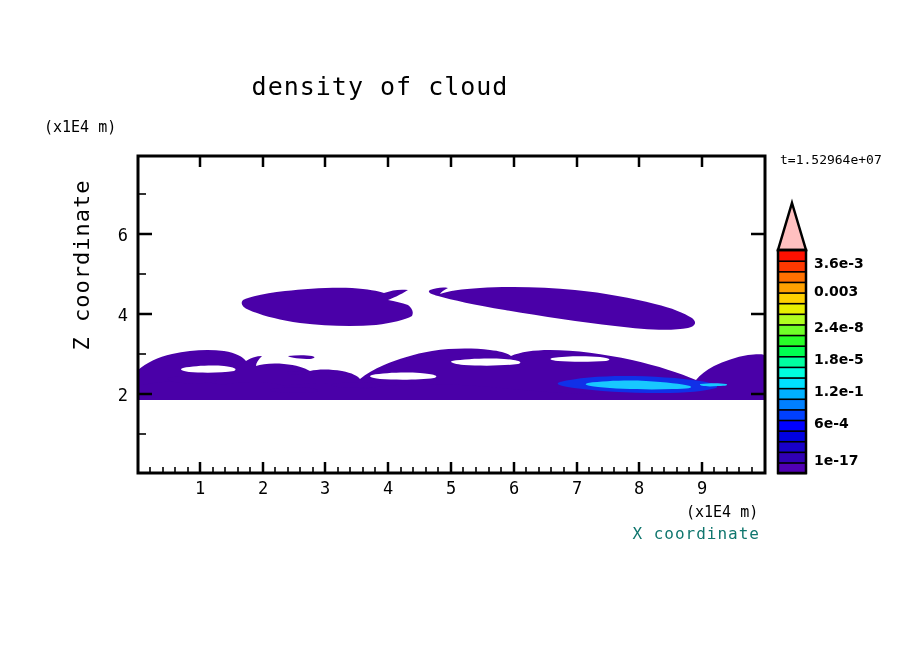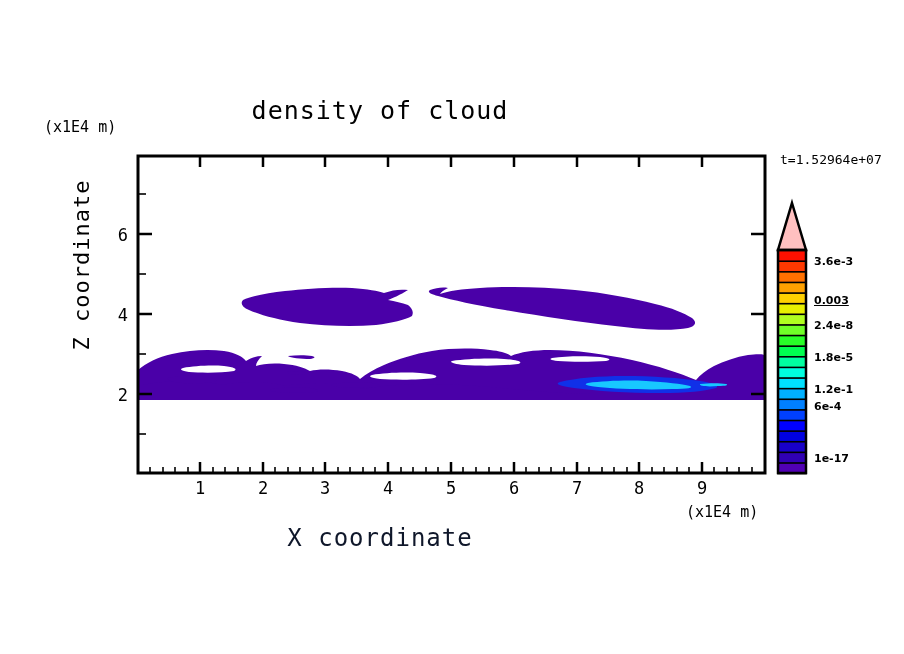--- a/index.html
+++ b/index.html
@@ -21,21 +21,21 @@
     left: 0; top: 0;
     width: 904px;
     height: 654px;
     background: #ffffff;
   }
 
   
   .plot-title {
     position: absolute;
     left: 0;
-    top: 96px;
+    top: 72px;
     width: 760px;
     text-align: center;
     font-family: "DejaVu Sans Mono", monospace;
     font-size: 25px;
     letter-spacing: 1px;
     color: #000000;
     white-space: nowrap;
   }
 
   .unit-top-left {
@@ -67,25 +67,25 @@
     color: #000000;
     white-space: nowrap;
     text-align: center;
   }
 
   .xaxis-title {
     position: absolute;
     left: 0;
     top: 524px;
     width: 760px;
-    text-align: center;
-    font-family: "DejaVu Sans Mono", monospace;
-    font-size: 24px;
+    text-align: right;
+    font-family: "DejaVu Sans Mono", monospace;
+    font-size: 16px;
     letter-spacing: 1px;
-    color: #0f172a;
+    color: #0f766e;
     white-space: nowrap;
   }
 
   .yaxis-title {
     position: absolute;
     left: -11px;
     top: 245px;
     width: 200px;
     text-align: center;
     transform: rotate(-90deg);
@@ -115,21 +115,21 @@
     text-align: right;
     width: 24px;
     white-space: nowrap;
   }
 
   .cbar-label {
     position: absolute;
     left: 814px;
     font-family: "DejaVu Sans", sans-serif;
     font-weight: bold;
-    font-size: 11px;
+    font-size: 14px;
     color: #000000;
     white-space: nowrap;
   }
 
   #plot-svg, #cbar-svg {
     position: absolute;
     left: 0;
     top: 0;
   }
 </style>
@@ -352,20 +352,20 @@
         <rect x="778" y="260.6190476190476" width="28" height="11.219047619047618" fill="#ff3800" stroke="#000000" stroke-width="1.6"></rect>
         <rect x="778" y="250" width="28" height="11.219047619047618" fill="#ff1000" stroke="#000000" stroke-width="1.6"></rect>
       </g>
 
     <polygon id="cbar-cap" points="792,203 806,250 778,250" stroke="#000000" stroke-width="2.5" fill="#ffc0c0"></polygon>
 
     <rect x="778" y="250" width="28" height="223" fill="none" stroke="#000000" stroke-width="2.5"></rect>
   </svg>
 
   <div class="cbar-label" style="top:255px;">3.6e-3</div>
-  <div class="cbar-label" style="top:294px;text-decoration:underline;">0.003</div>
+  <div class="cbar-label" style="top:283px;">0.003</div>
   <div class="cbar-label" style="top:319px;">2.4e-8</div>
   <div class="cbar-label" style="top:351px;">1.8e-5</div>
   <div class="cbar-label" style="top:383px;">1.2e-1</div>
-  <div class="cbar-label" style="top:400px;">6e-4</div>
+  <div class="cbar-label" style="top:415px;">6e-4</div>
   <div class="cbar-label" style="top:452px;">1e-17</div>
 
 </div>
 
 </body></html>

